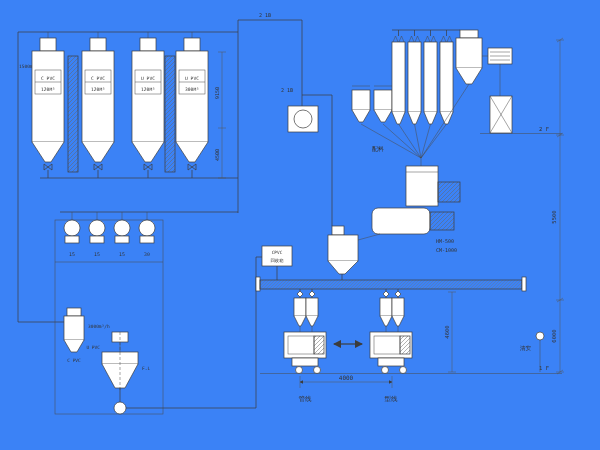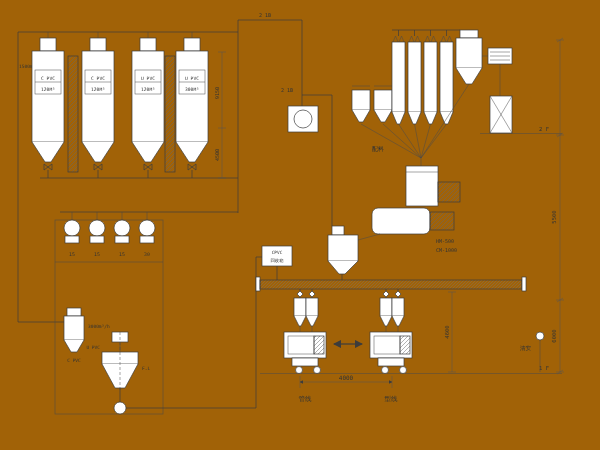--- a/index.html
+++ b/index.html
@@ -1,17 +1,17 @@
 <!DOCTYPE html>
 <html><head>
 <meta charset="utf-8">
 <style>
   html,body{margin:0;padding:0;background:#e8e8e8;}
   .stage{
-    width:600px;height:450px;background:#a16207;position:relative;overflow:hidden;
+    width:600px;height:450px;background:#3b82f6;position:relative;overflow:hidden;
     font-family:"DejaVu Sans","Liberation Sans",sans-serif;
   }
   svg{display:block;}
   svg text{
     font-family:"DejaVu Sans Mono","Liberation Mono",monospace;
     fill:#333;
   }
   .ln{stroke:#3c3c3c;stroke-width:.7;fill:none;}
   .lnt{stroke:#4a4a4a;stroke-width:.5;fill:none;}
   .eq{stroke:#3c3c3c;stroke-width:.7;fill:#ffffff;}

